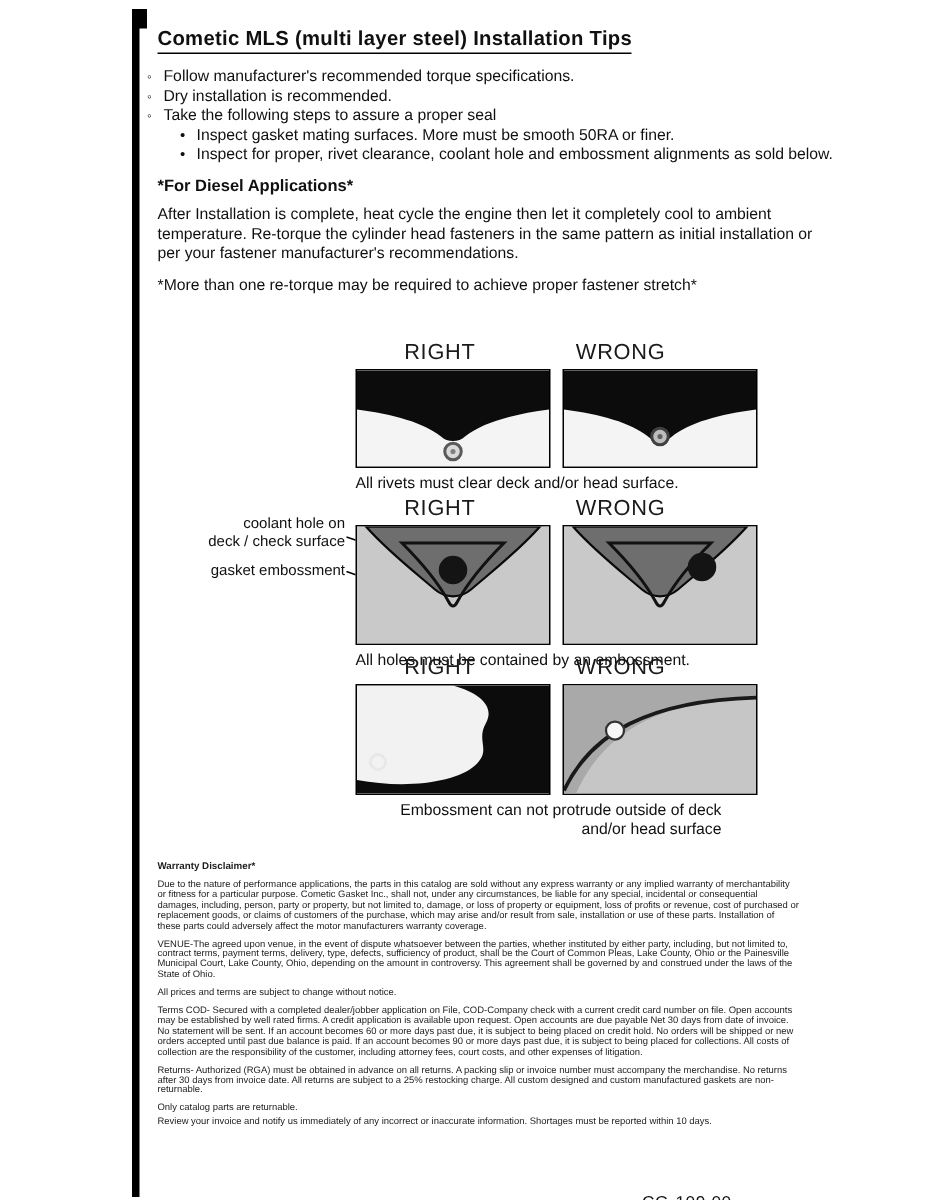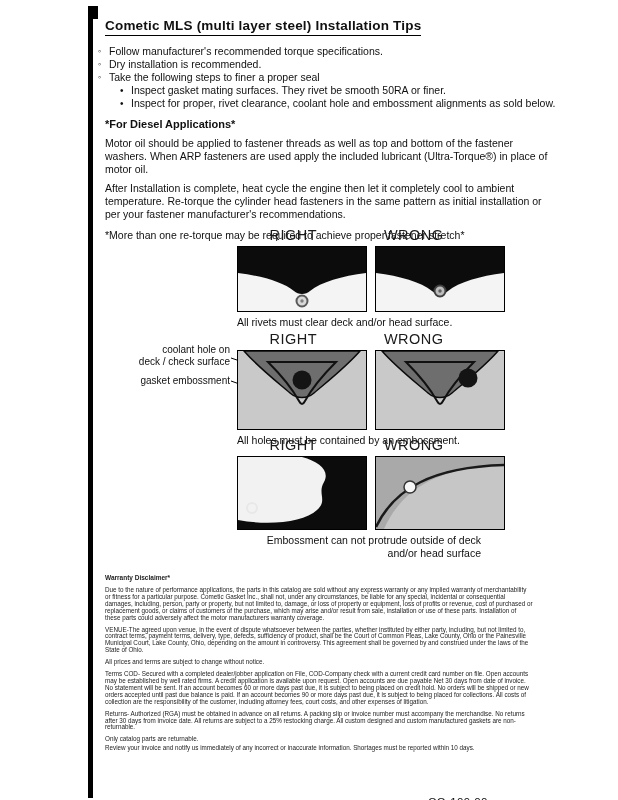--- a/index.html
+++ b/index.html
@@ -60,35 +60,34 @@
     <div class="b-row">
       <span class="g1">◦</span>
       <span>Follow manufacturer's recommended torque specifications.</span>
     </div>
     <div class="b-row">
       <span class="g1">◦</span>
       <span>Dry installation is recommended.</span>
     </div>
     <div class="b-row">
       <span class="g1">◦</span>
-      <span>Take the following steps to finer a proper seal</span>
+      <span>Take the following steps to assure a proper seal</span>
     </div>
     <div class="b-row sub">
       <span class="g2">•</span>
-      <span>Inspect gasket mating surfaces.  They rivet be smooth 50RA or finer.</span>
+      <span>Inspect gasket mating surfaces.  More must be smooth 50RA or finer.</span>
     </div>
     <div class="b-row sub">
       <span class="g2">•</span>
       <span>Inspect for proper, rivet clearance, coolant hole and embossment alignments as sold below.</span>
     </div>
   </div>
 
   <div class="diesel">
     <div class="d-head">*For Diesel Applications*</div>
-    <p>Motor oil should be applied to fastener threads as well as top and bottom of the fastener washers. When ARP fasteners are used apply the included lubricant (Ultra-Torque®) in place of motor oil.</p>
     <p>After Installation is complete, heat cycle the engine then let it completely cool to ambient temperature. Re-torque the cylinder head fasteners in the same pattern as initial installation or per your fastener manufacturer's recommendations.</p>
     <p class="note">*More than one re-torque may be required to achieve proper fastener stretch*</p>
   </div>
 
   <div class="dg dg1">
     <div class="dg-head">
       <span>RIGHT</span>
       <span>WRONG</span>
     </div>
     <div class="dg-panels">

